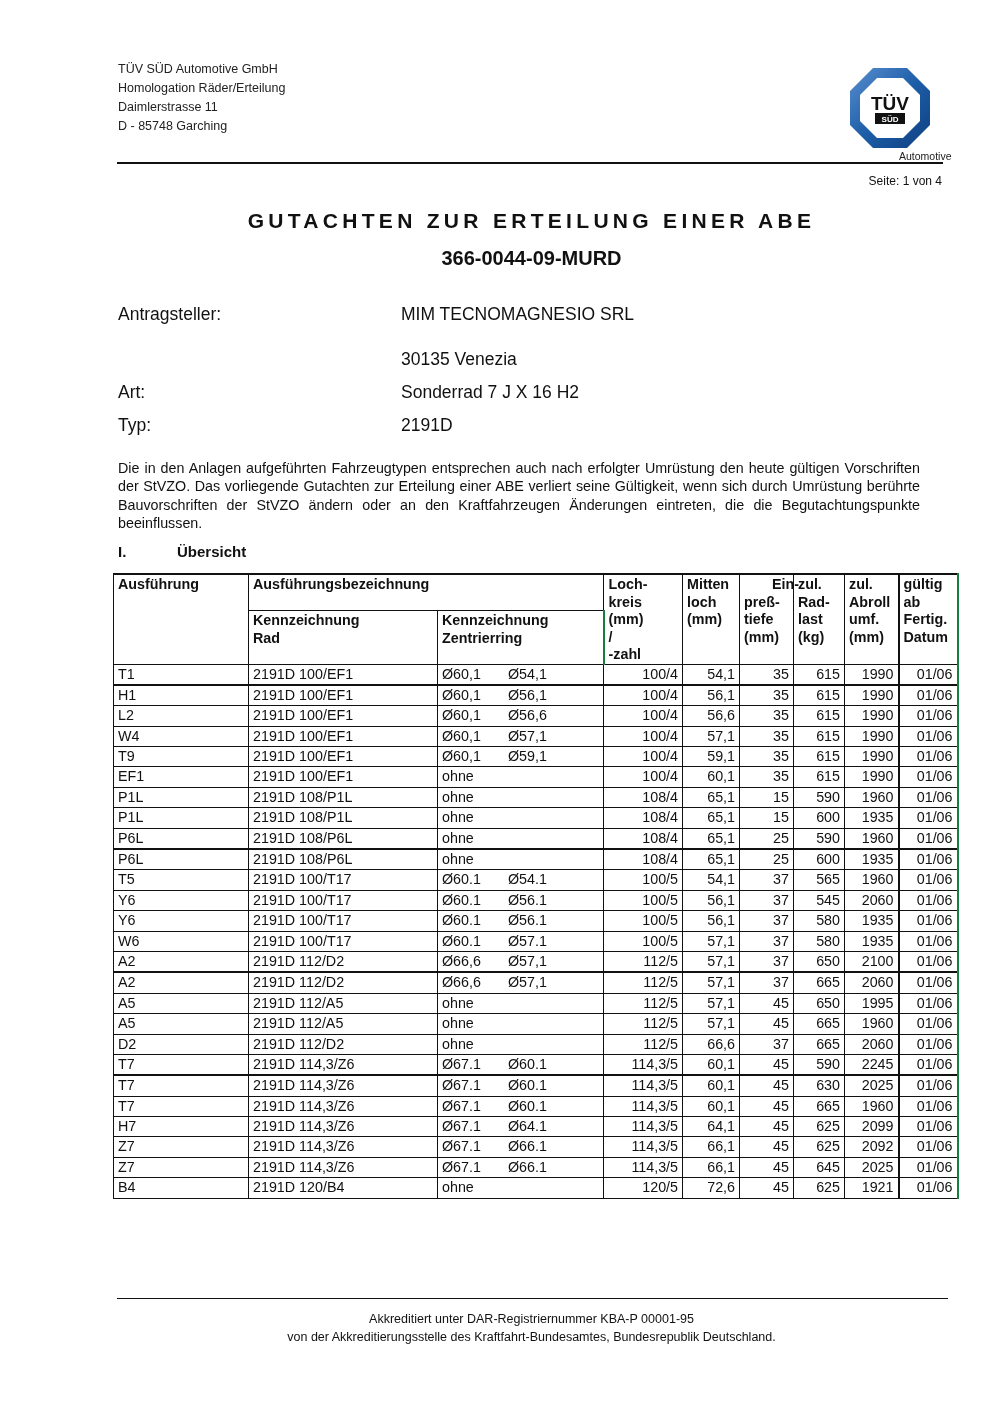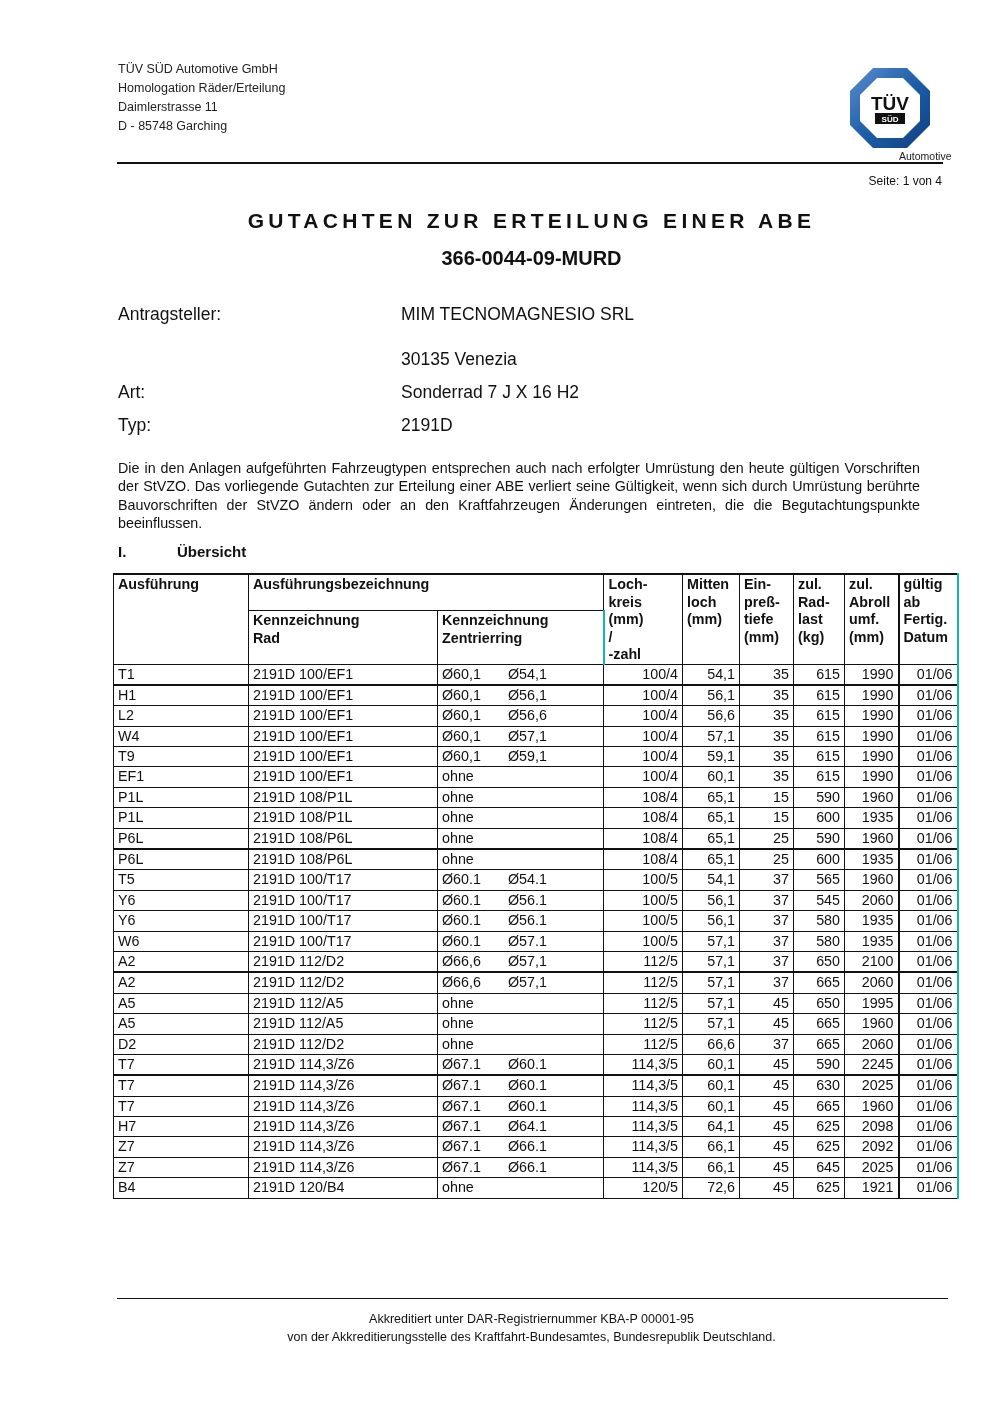--- a/index.html
+++ b/index.html
@@ -21,21 +21,21 @@
   .section .num { display: inline-block; width: 59px; }
   table.ov {
     position: absolute; left: 113px; top: 573px; width: 844px;
     border-collapse: collapse; font-size: 14.3px; table-layout: fixed;
   }
   table.ov th, table.ov td { border: 1px solid #111; padding: 0 4px; vertical-align: top; }
   table.ov th { font-weight: bold; text-align: left; line-height: 17.5px; padding-top: 1px; padding-bottom: 0; }
   table.ov td { height: 19.4px; line-height: 19px; white-space: nowrap; }
   table.ov td.num { text-align: right; }
   table.ov .thick-top td { border-top: 2px solid #111; }
-  table.ov tr.row td:last-child, table.ov th:last-child { border-right: 2px solid #14b8a6; }
+  table.ov tr.row td:last-child, table.ov th:last-child { border-right: 2px solid #15803d; }
   table.ov td.col-date, table.ov th.col-date { border-left: 2px solid #111; }
   table.ov thead tr:first-child th { border-top: 2px solid #111; }
   .zr1 { display: inline-block; width: 66px; }
   .hr-bottom { position: absolute; left: 117px; top: 1298px; width: 831px; height: 1px; background: #111; }
   .footer { position: absolute; left: 0; width: 1063px; top: 1310px; text-align: center; font-size: 12.5px; line-height: 18px; color: #111; }
 </style>
 </head>
 <body>
 
 <div class="addr">
@@ -94,21 +94,21 @@
       <col style="width:51px">
       <col style="width:54px">
       <col style="width:59px">
   </colgroup>
   <thead>
     <tr>
       <th rowspan="2">Ausführung</th>
       <th colspan="2" style="height:34px">Ausführungsbezeichnung</th>
       <th rowspan="2"><span style="white-space: normal;">Loch-<br>kreis<br>(mm)<br>/<br>-zahl</span></th>
       <th rowspan="2"><span style="white-space: normal;">Mitten<br>loch<br>(mm)</span></th>
-      <th rowspan="2"><span style="white-space: normal;">Ein-<br>preß-<br>tiefe<br>(mm)</span></th>
+      <th rowspan="2"><span style="white-space: normal; margin-left: 28px;">Ein-<br>preß-<br>tiefe<br>(mm)</span></th>
       <th rowspan="2"><span style="white-space: normal;">zul.<br>Rad-<br>last<br>(kg)</span></th>
       <th rowspan="2"><span style="white-space: normal;">zul.<br>Abroll<br>umf.<br>(mm)</span></th>
       <th rowspan="2" class="col-date"><span style="white-space: normal;">gültig<br>ab<br>Fertig.<br>Datum</span></th>
     </tr>
     <tr>
       <th>Kennzeichnung<br>Rad</th>
       <th>Kennzeichnung<br>Zentrierring</th>
     </tr>
   </thead>
   <tbody id="tbody">
@@ -355,21 +355,21 @@
         <td class="num col-date">01/06</td>
       </tr>
       <tr class="row">
         <td>H7</td>
         <td>2191D 114,3/Z6</td>
         <td><span class="zr1">Ø67.1</span><span>Ø64.1</span></td>
         <td class="num">114,3/5</td>
         <td class="num">64,1</td>
         <td class="num">45</td>
         <td class="num">625</td>
-        <td class="num">2098</td>
+        <td class="num">2099</td>
         <td class="num col-date">01/06</td>
       </tr>
       <tr class="row">
         <td>Z7</td>
         <td>2191D 114,3/Z6</td>
         <td><span class="zr1">Ø67.1</span><span>Ø66.1</span></td>
         <td class="num">114,3/5</td>
         <td class="num">66,1</td>
         <td class="num">45</td>
         <td class="num">625</td>

